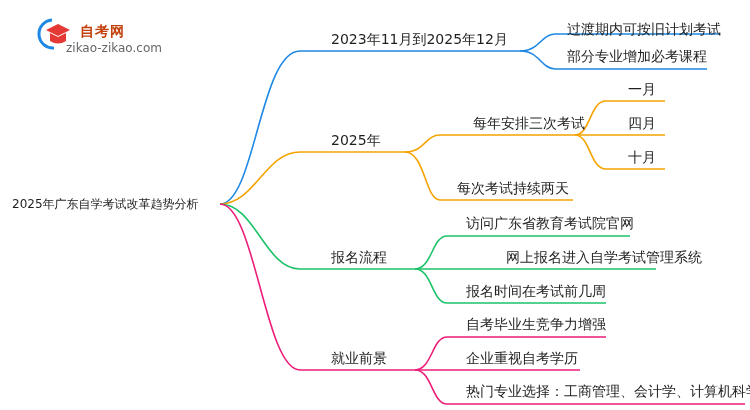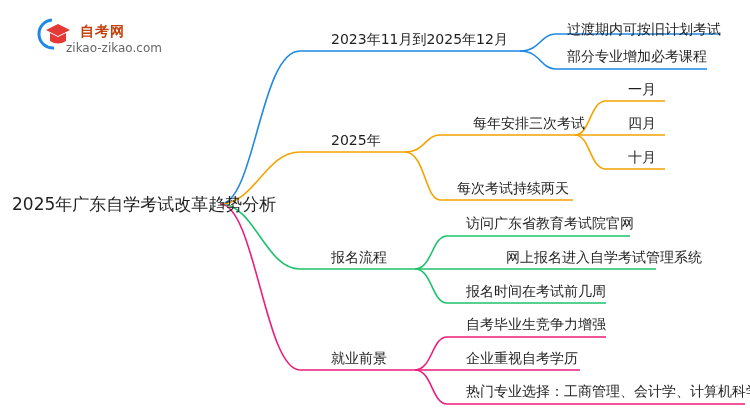--- a/index.html
+++ b/index.html
@@ -1,20 +1,20 @@
 <!DOCTYPE html>
 <html><head>
 <meta charset="utf-8">
 <style>
   html, body { margin: 0; padding: 0; background: #ffffff; }
   body { width: 750px; height: 410px; position: relative; overflow: hidden;
          font-family: "DejaVu Sans", "Liberation Sans", sans-serif; color: #222; }
   svg.lines { position: absolute; left: 0; top: 0; }
   .lbl { position: absolute; font-size: 14px; line-height: 18px; white-space: nowrap; color: #1f1f1f; }
-  .root { font-size: 17px; }
+  .root { font-size: 12px; }
   .logo { position: absolute; left: 32px; top: 14px; width: 110px; height: 40px; }
   .logo-title { position: absolute; left: 80px; top: 23px; font-size: 14px; font-weight: bold; color: #c2410c; letter-spacing: 1px; }
   .logo-sub { position: absolute; left: 66px; top: 41px; font-size: 12px; color: #666; font-family: "DejaVu Sans", sans-serif; }
 </style>
 </head>
 <body>
 
 <div>
   <svg class="logo" viewBox="0 0 110 40">
     <path d="M20 6 A14 14 0 1 0 22 34" fill="none" stroke="#1e88e5" stroke-width="3"></path>

